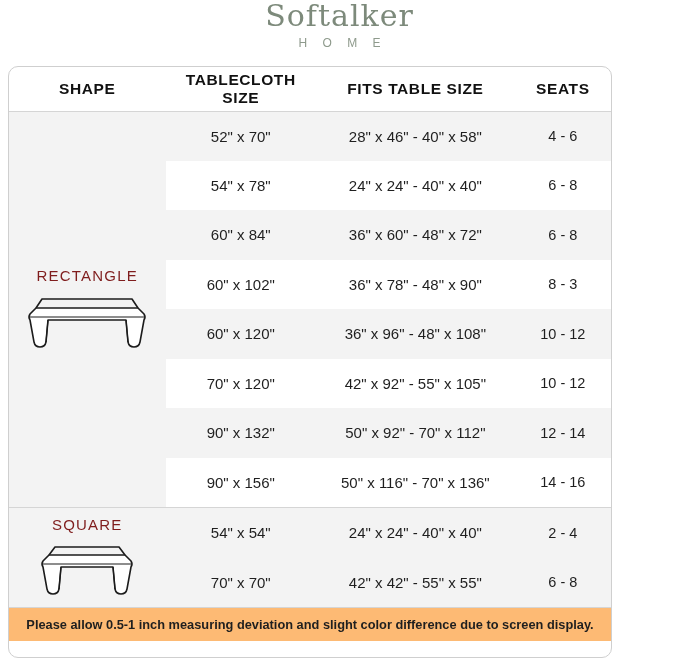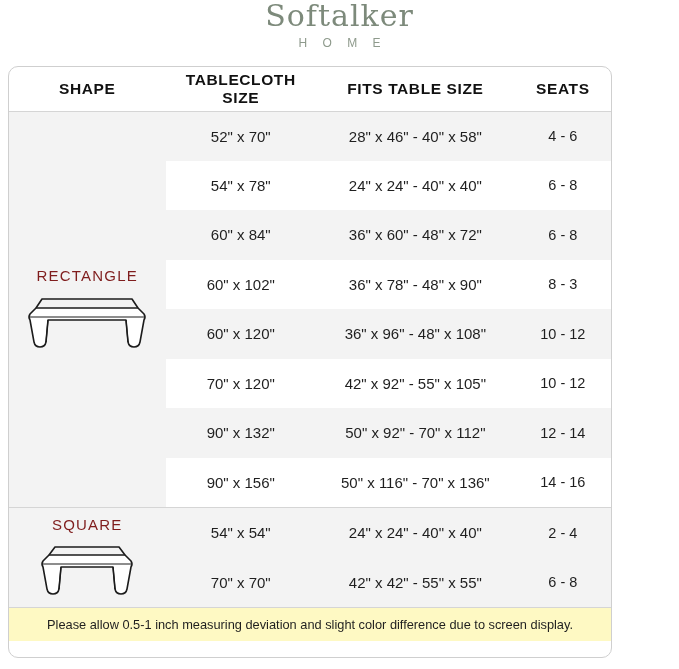--- a/index.html
+++ b/index.html
@@ -109,21 +109,22 @@
     height: 1px;
     background: #d5d5d5;
   }
 
   
   .note-row td {
     height: 34px;
     font-size: 12.8px;
     color: #1f1f1f;
     border-top: 1px solid #d5d5d5;
-    background: #fef9c3;
+    background: #fdba74;
+    font-weight: bold;
   }
 </style>
 </head>
 <body>
 
 <div class="page">
 
   <div class="brand">
     <div class="brand-name">Softalker</div>
     <div class="brand-sub">H O M E</div>

